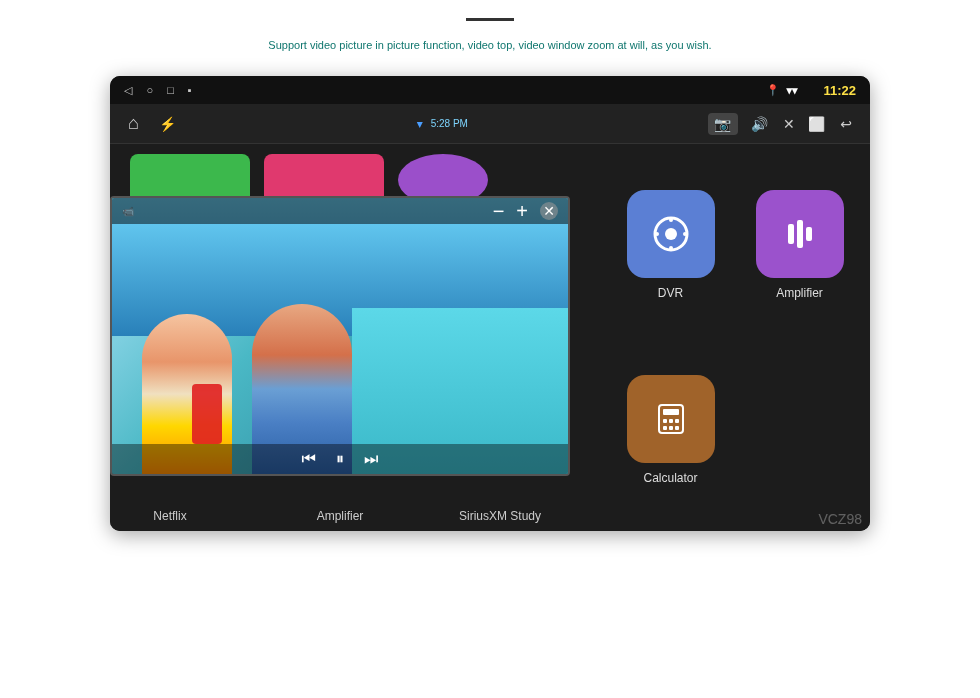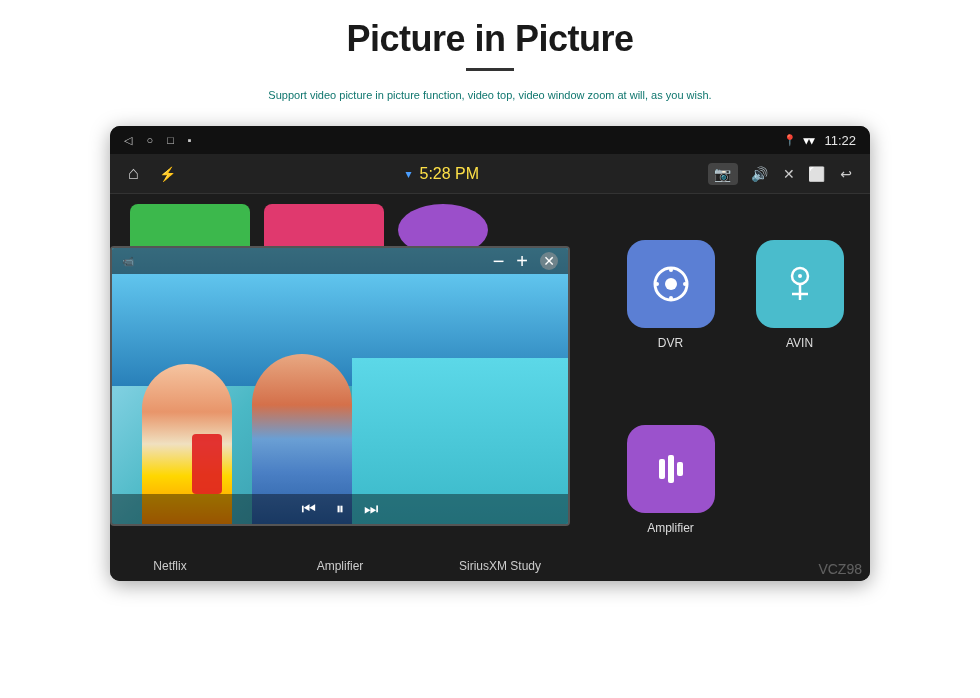--- a/index.html
+++ b/index.html
@@ -361,48 +361,47 @@
       right: 8px;
       font-size: 14px;
       color: rgba(255,255,255,0.3);
     }
   </style>
 </head>
 <body>
 
 <div class="page-wrapper">
 
-  <h1 class="page-title">Picture in Picture</h1>
   <div class="title-divider"></div>
   <p class="page-subtitle">Support video picture in picture function, video top, video window zoom at will, as you wish.</p>
 
   <div class="device-frame">
 
     <div class="status-bar">
       <div class="status-bar-left">
         <span class="status-icon">◁</span>
         <span class="status-icon">○</span>
         <span class="status-icon">□</span>
         <span class="status-icon">▪</span>
       </div>
       <div class="status-bar-right">
         <span style="color:#fff;font-size:11px">📍</span>
         <span style="color:#fff;font-size:11px">▾▾</span>
-        <span style="color:#e5e5e5;font-size:13px;font-weight:400;margin-left:4px">11:22</span>
+        <span style="color:#fde047;font-size:13px;font-weight:700;margin-left:20px">11:22</span>
       </div>
     </div>
 
     <div class="nav-bar">
       <div class="nav-bar-left">
         <span style="color:#ccc;font-size:18px">⌂</span>
         <span style="color:#ccc;font-size:14px">⚡</span>
       </div>
       <div class="nav-bar-center">
         <span style="font-size:12px;color:#4a9eff">▾</span>
-        <span style="color:#fde047;font-size:16px">5:28 PM</span>
+        <span style="color:#7dd3fc;font-size:10px">5:28 PM</span>
       </div>
       <div class="nav-bar-right">
         <span class="nav-icon nav-icon-highlighted" style="font-size:14px">📷</span>
         <span class="nav-icon" style="font-size:14px;color:#ccc">🔊</span>
         <span class="nav-icon" style="font-size:14px;color:#ccc">✕</span>
         <span class="nav-icon" style="font-size:14px;color:#ccc">⬜</span>
         <span class="nav-icon" style="font-size:14px;color:#ccc">↩</span>
       </div>
     </div>
 
@@ -462,42 +461,46 @@
               <circle cx="22" cy="22" r="6" fill="white"></circle>
               <circle cx="22" cy="8" r="2" fill="white"></circle>
               <circle cx="22" cy="36" r="2" fill="white"></circle>
               <circle cx="8" cy="22" r="2" fill="white"></circle>
               <circle cx="36" cy="22" r="2" fill="white"></circle>
             </svg>
           </div>
           <span class="app-icon-label">DVR</span>
         </div>
 
-        <div class="app-icon-cell">
-          <div class="app-icon-box app-icon-avin">
-            <svg width="44" height="44" viewBox="0 0 44 44">
-              <circle cx="22" cy="14" r="8" fill="none" stroke="white" stroke-width="2.5"></circle>
-              <circle cx="22" cy="14" r="2" fill="white"></circle>
-              <line x1="22" y1="22" x2="22" y2="38" stroke="white" stroke-width="2.5"></line>
-              <line x1="14" y1="32" x2="30" y2="32" stroke="white" stroke-width="2.5"></line>
-            </svg>
-          </div>
-          <span class="app-icon-label">AVIN</span>
-        </div>
 
         <div class="app-icon-cell">
           <div class="app-icon-box app-icon-amp">
             <svg width="44" height="44" viewBox="0 0 44 44">
               <rect x="10" y="12" width="6" height="20" rx="2" fill="white"></rect>
               <rect x="19" y="8" width="6" height="28" rx="2" fill="white"></rect>
               <rect x="28" y="15" width="6" height="14" rx="2" fill="white"></rect>
             </svg>
           </div>
           <span class="app-icon-label">Amplifier</span>
         </div>
 
+        <div class="app-icon-cell">
+          <div class="app-icon-box app-icon-calc">
+            <svg width="44" height="44" viewBox="0 0 44 44">
+              <rect x="10" y="8" width="24" height="28" rx="3" fill="none" stroke="white" stroke-width="2"></rect>
+              <rect x="14" y="12" width="16" height="6" rx="1" fill="white"></rect>
+              <rect x="14" y="22" width="4" height="4" rx="1" fill="white"></rect>
+              <rect x="20" y="22" width="4" height="4" rx="1" fill="white"></rect>
+              <rect x="26" y="22" width="4" height="4" rx="1" fill="white"></rect>
+              <rect x="14" y="29" width="4" height="4" rx="1" fill="white"></rect>
+              <rect x="20" y="29" width="4" height="4" rx="1" fill="white"></rect>
+              <rect x="26" y="29" width="4" height="4" rx="1" fill="white"></rect>
+            </svg>
+          </div>
+          <span class="app-icon-label">Calculator</span>
+        </div>
       </div>
 
       <div class="watermark">VCZ98</div>
     </div>
 
   </div>
 </div>
 
 </body></html>

